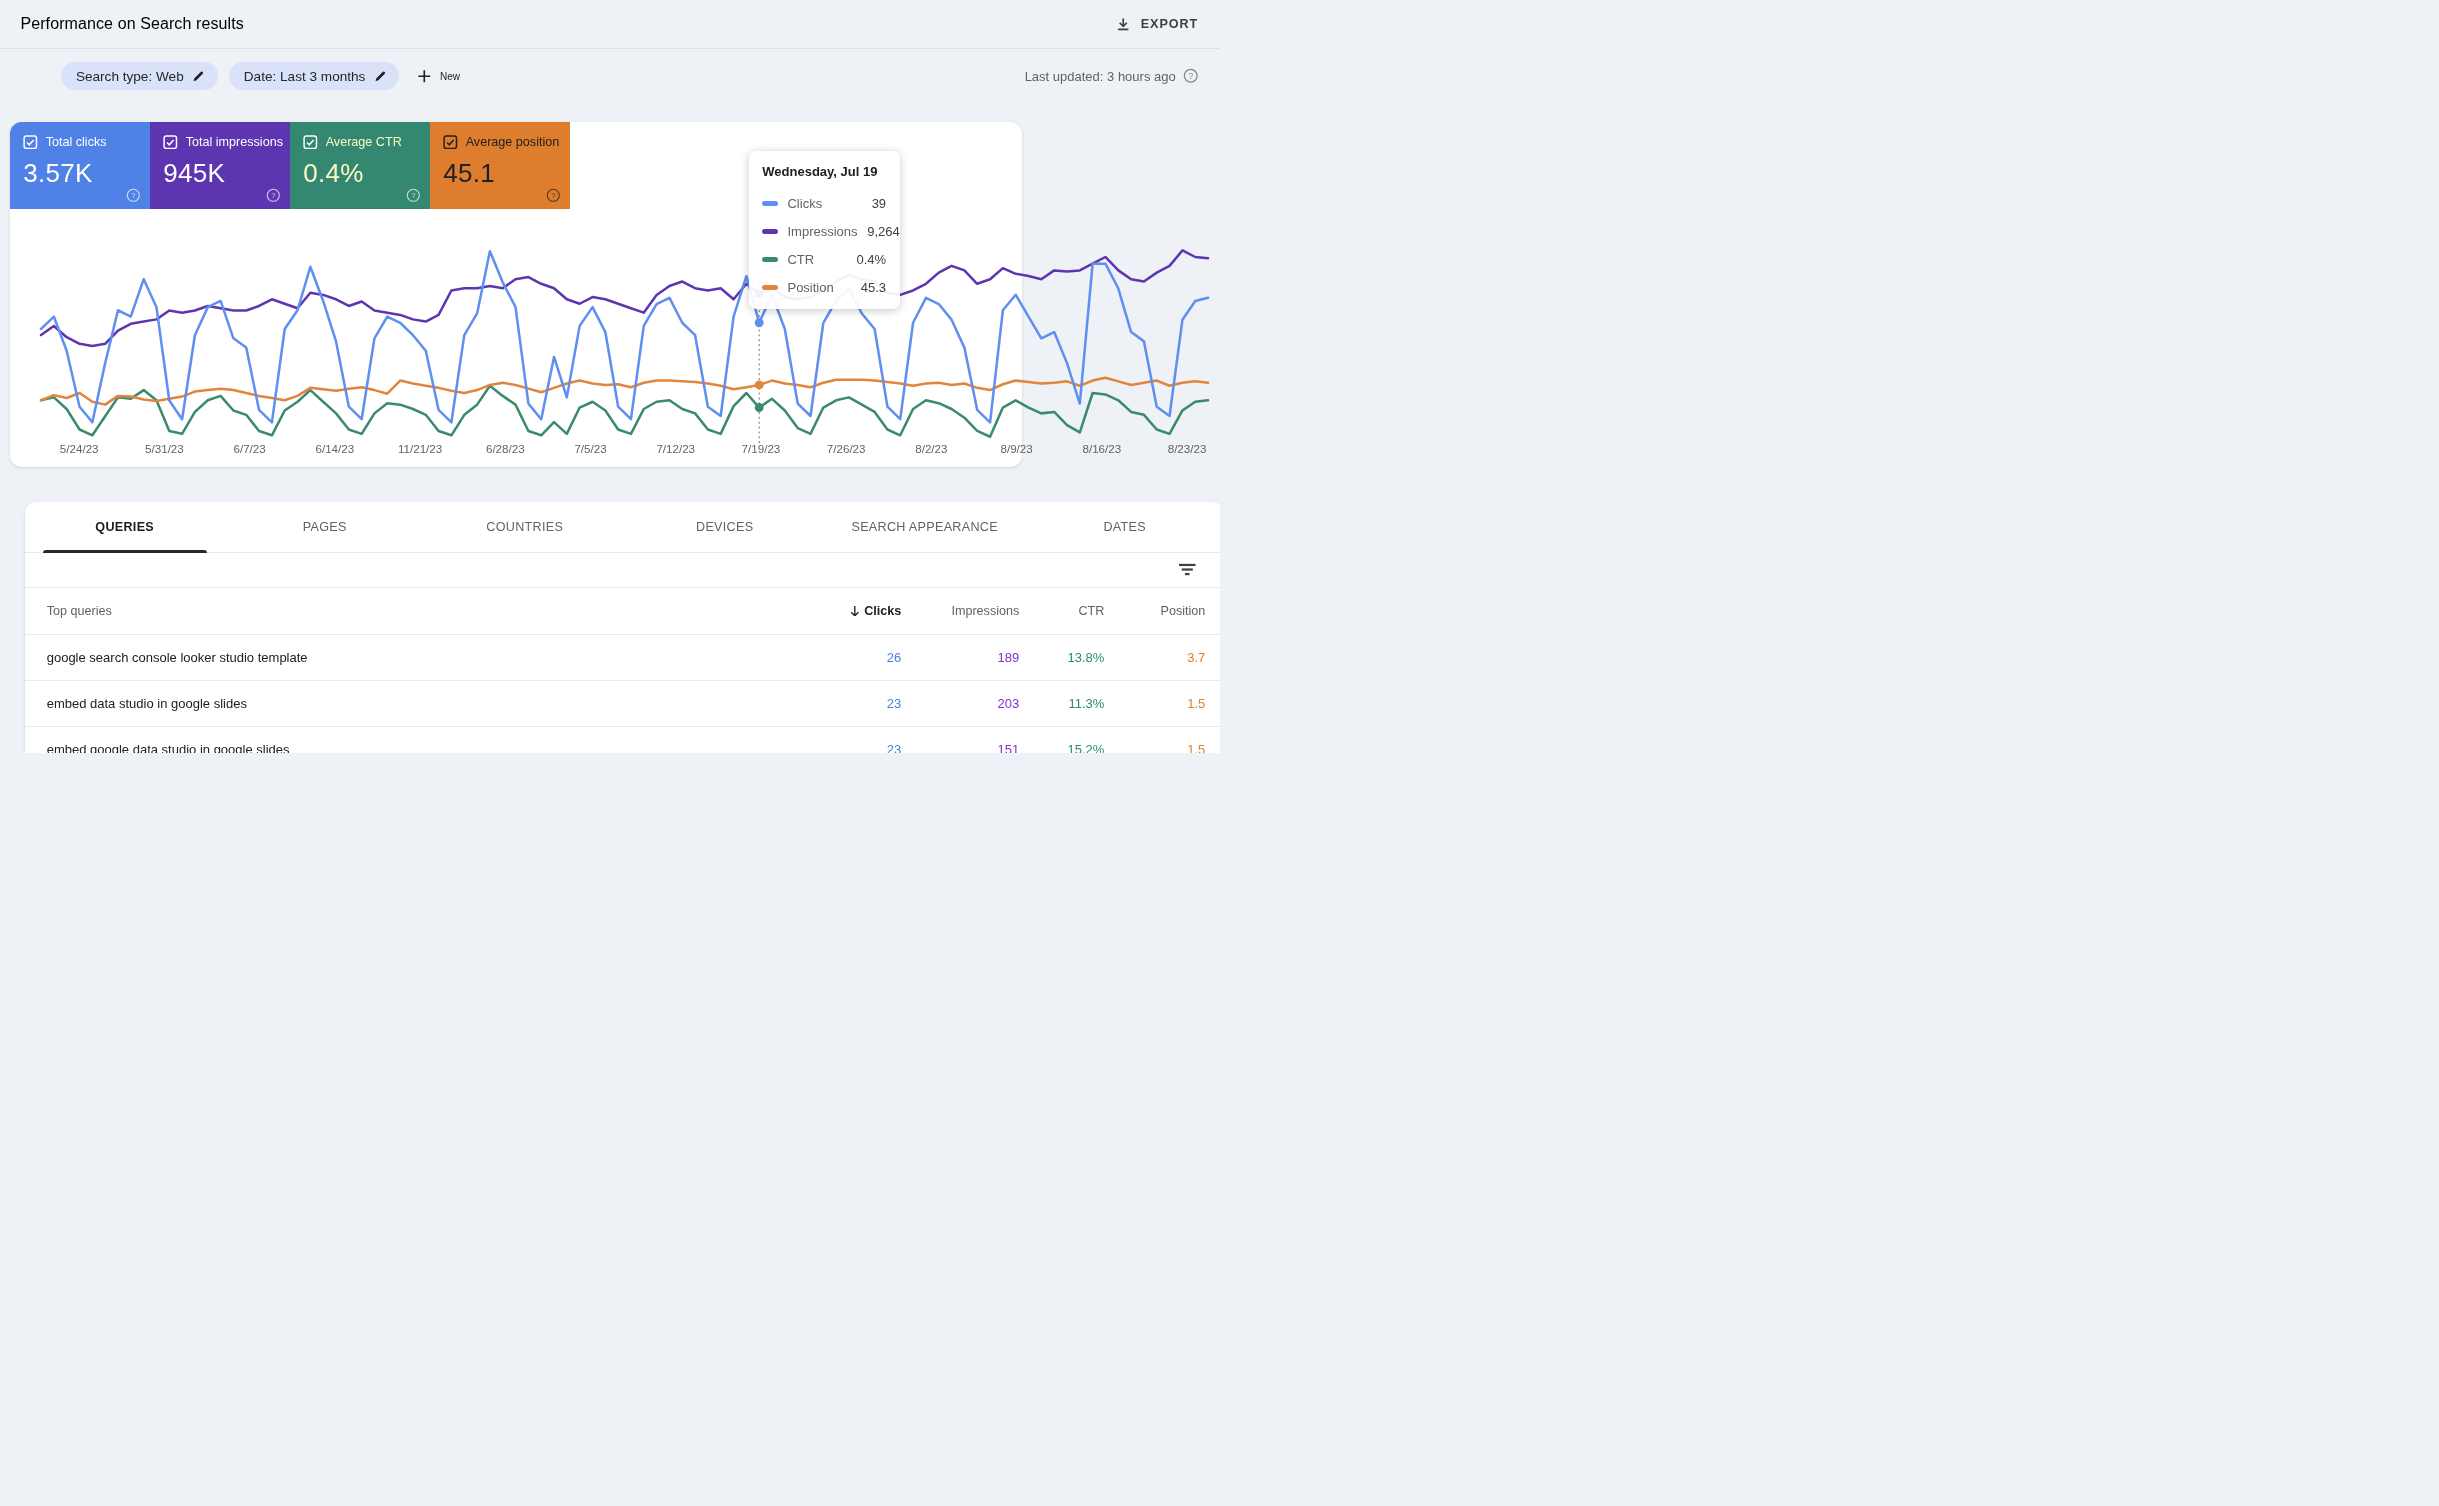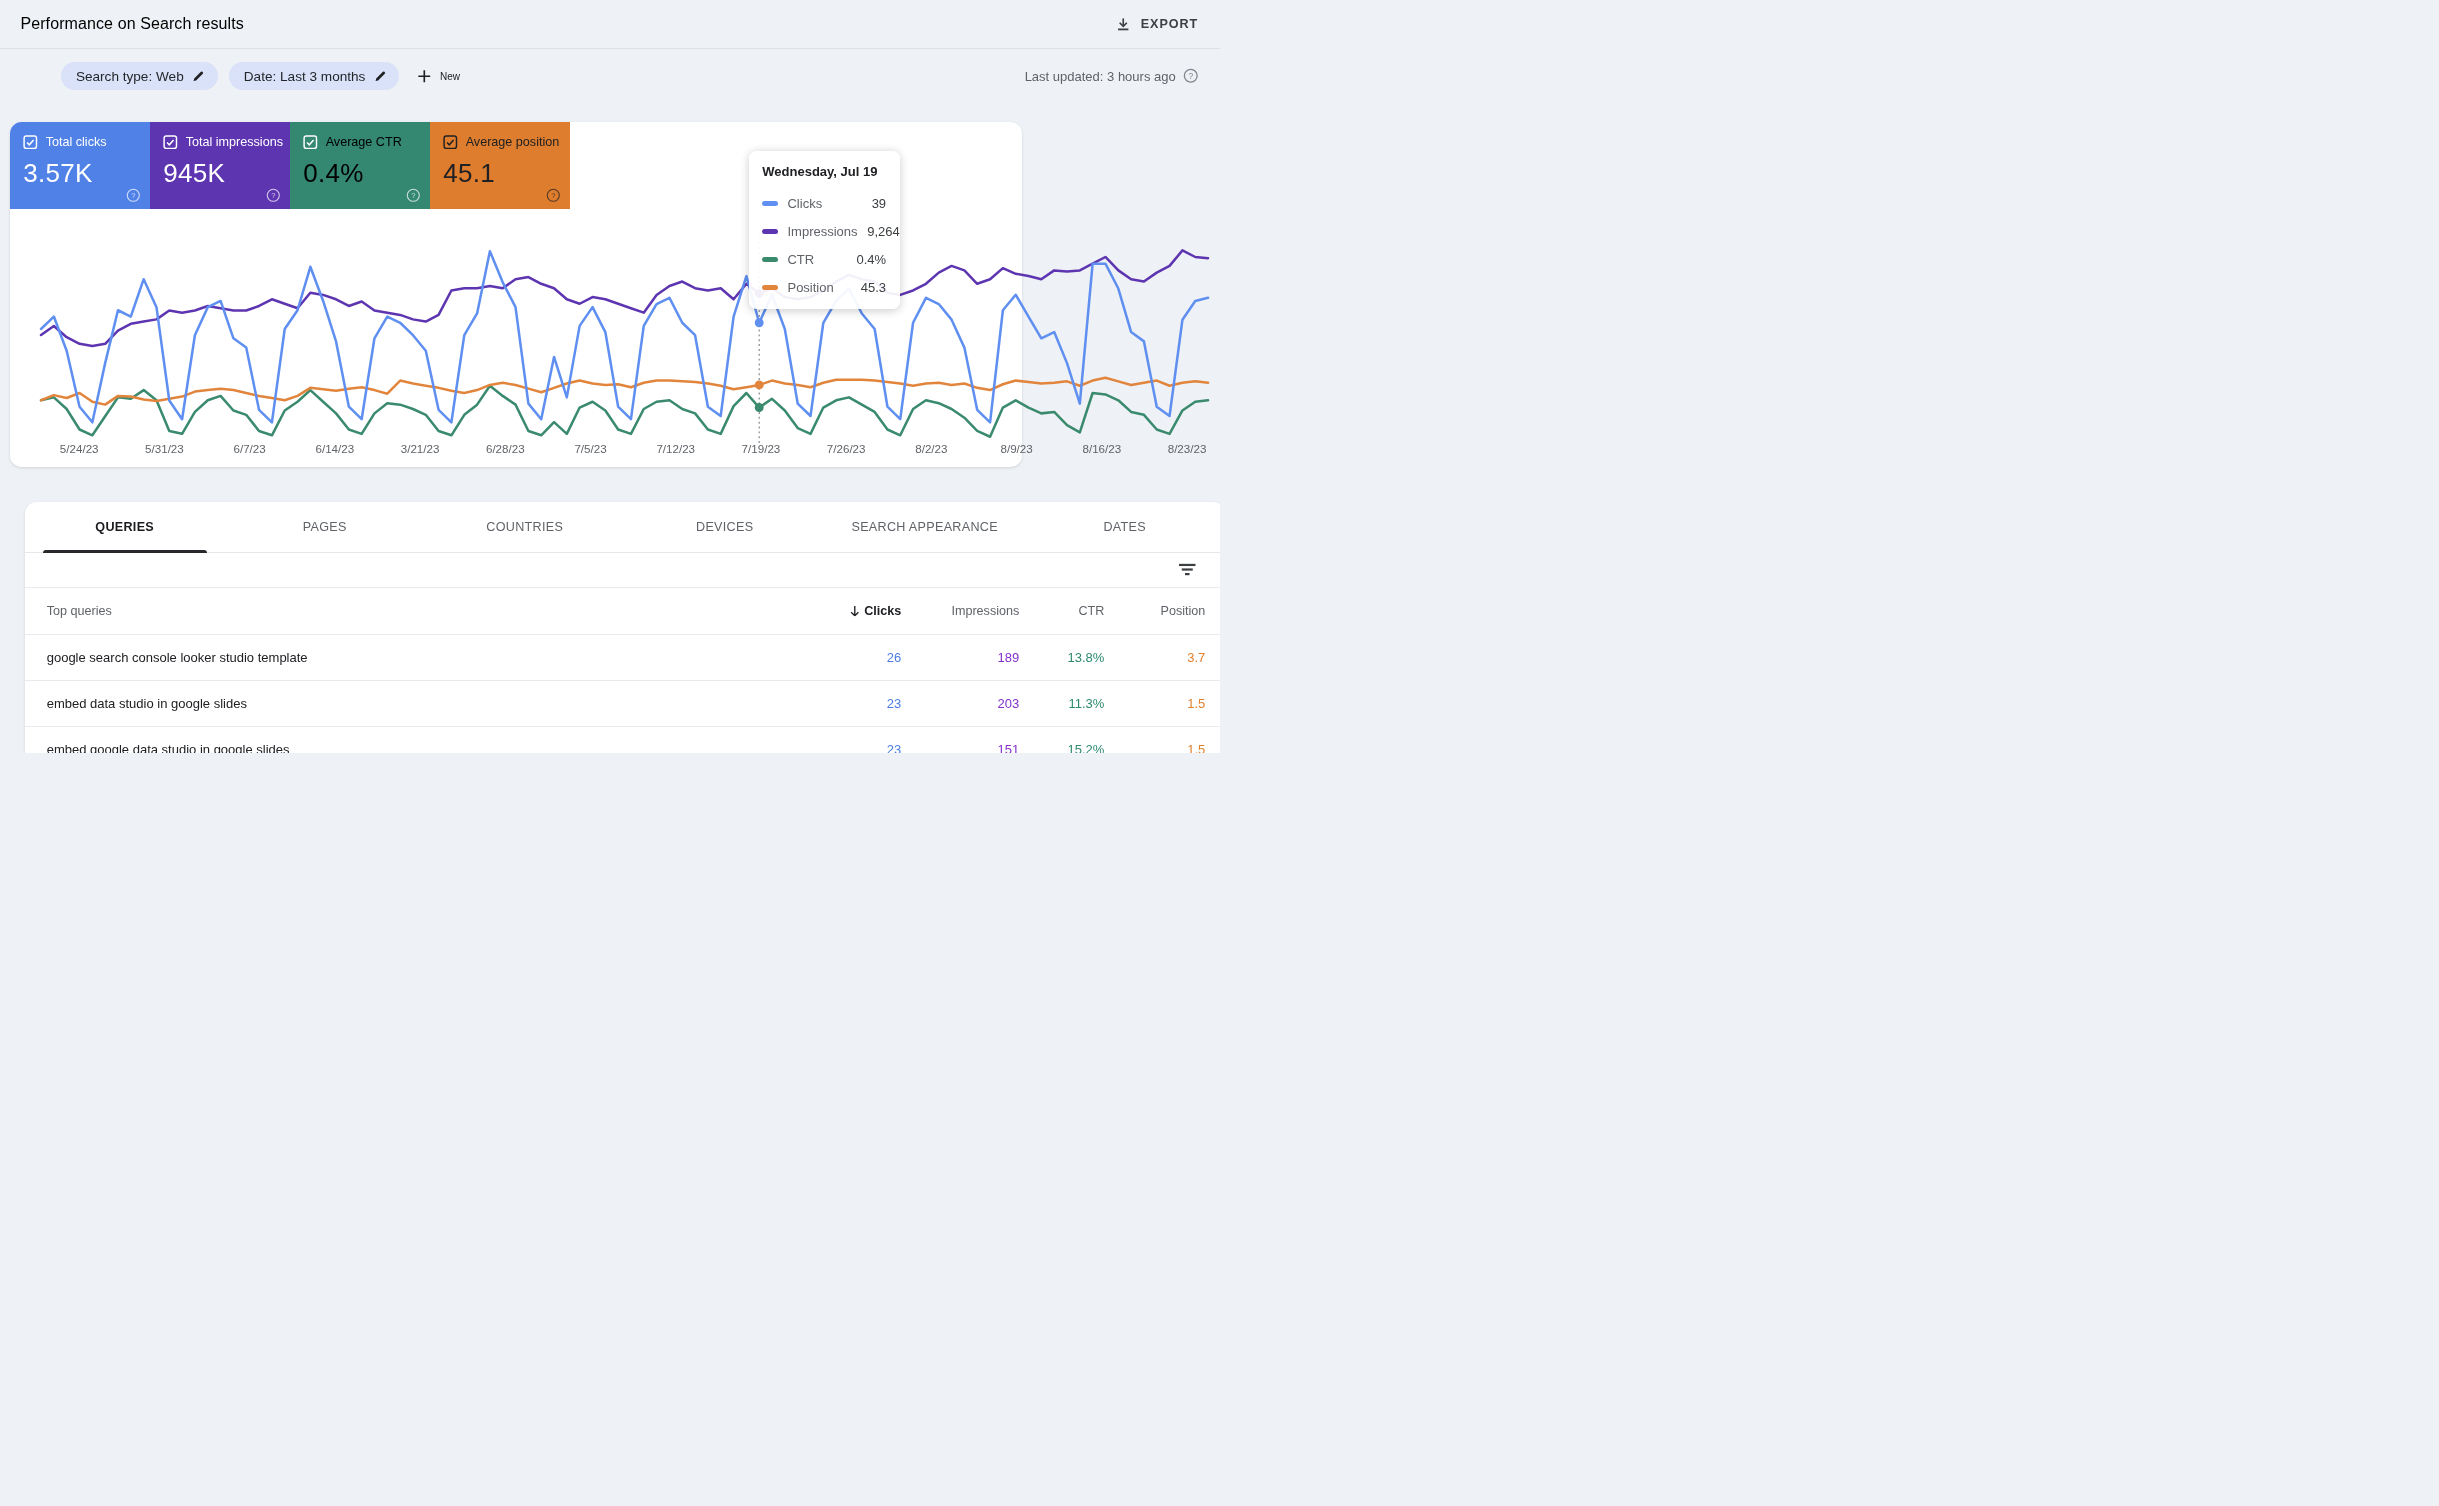--- a/index.html
+++ b/index.html
@@ -138,21 +138,21 @@
           <span>Total impressions</span>
         </div>
         <div class="card-value">945K</div>
         <span class="card-help">
           <svg width="14.6" height="14.6" viewBox="0 0 16 16">
             <circle cx="8" cy="8" r="6.6" stroke="#ffffff" stroke-width="1.2" fill="none"></circle>
             <text x="8" y="11" font-size="8.4" text-anchor="middle" fill="#ffffff" font-family="Liberation Sans, sans-serif">?</text>
           </svg>
         </span>
       </div>
-      <div class="card" style="background: rgb(52, 135, 113); color: #000000;">
+      <div class="card" style="background: rgb(52, 135, 113); color: #fef9c3;">
         <div class="card-label-row">
           <span style="line-height: 0;">
             <svg width="14.6" height="14.6" viewBox="0 0 16 16">
               <rect x="1.2" y="1.2" width="13.6" height="13.6" rx="2.4" stroke="#ffffff" stroke-width="1.6" fill="none"></rect>
               <path d="M4.4 8.3l2.5 2.5 4.7-5.3" stroke="#ffffff" stroke-width="1.6" fill="none"></path>
             </svg>
           </span>
           <span>Average CTR</span>
         </div>
         <div class="card-value">0.4%</div>
@@ -193,21 +193,21 @@
       <circle cx="772.3076923076923" cy="86.784" r="4.6" fill="#5e35b1"></circle>
       <circle cx="772.3076923076923" cy="204.41379310344828" r="4.6" fill="#3a8a6d"></circle>
       <circle cx="772.3076923076923" cy="181.11034482758626" r="4.6" fill="#e2853c"></circle>
     </svg>
 
   <div class="x-labels" id="xlabels">
       <span>5/24/23</span>
       <span>5/31/23</span>
       <span>6/7/23</span>
       <span>6/14/23</span>
-      <span>3/21/23</span>
+      <span>11/21/23</span>
       <span>6/28/23</span>
       <span>7/5/23</span>
       <span>7/12/23</span>
       <span>7/19/23</span>
       <span>7/26/23</span>
       <span>8/2/23</span>
       <span>8/9/23</span>
       <span>8/16/23</span>
       <span>8/23/23</span>
     </div>

